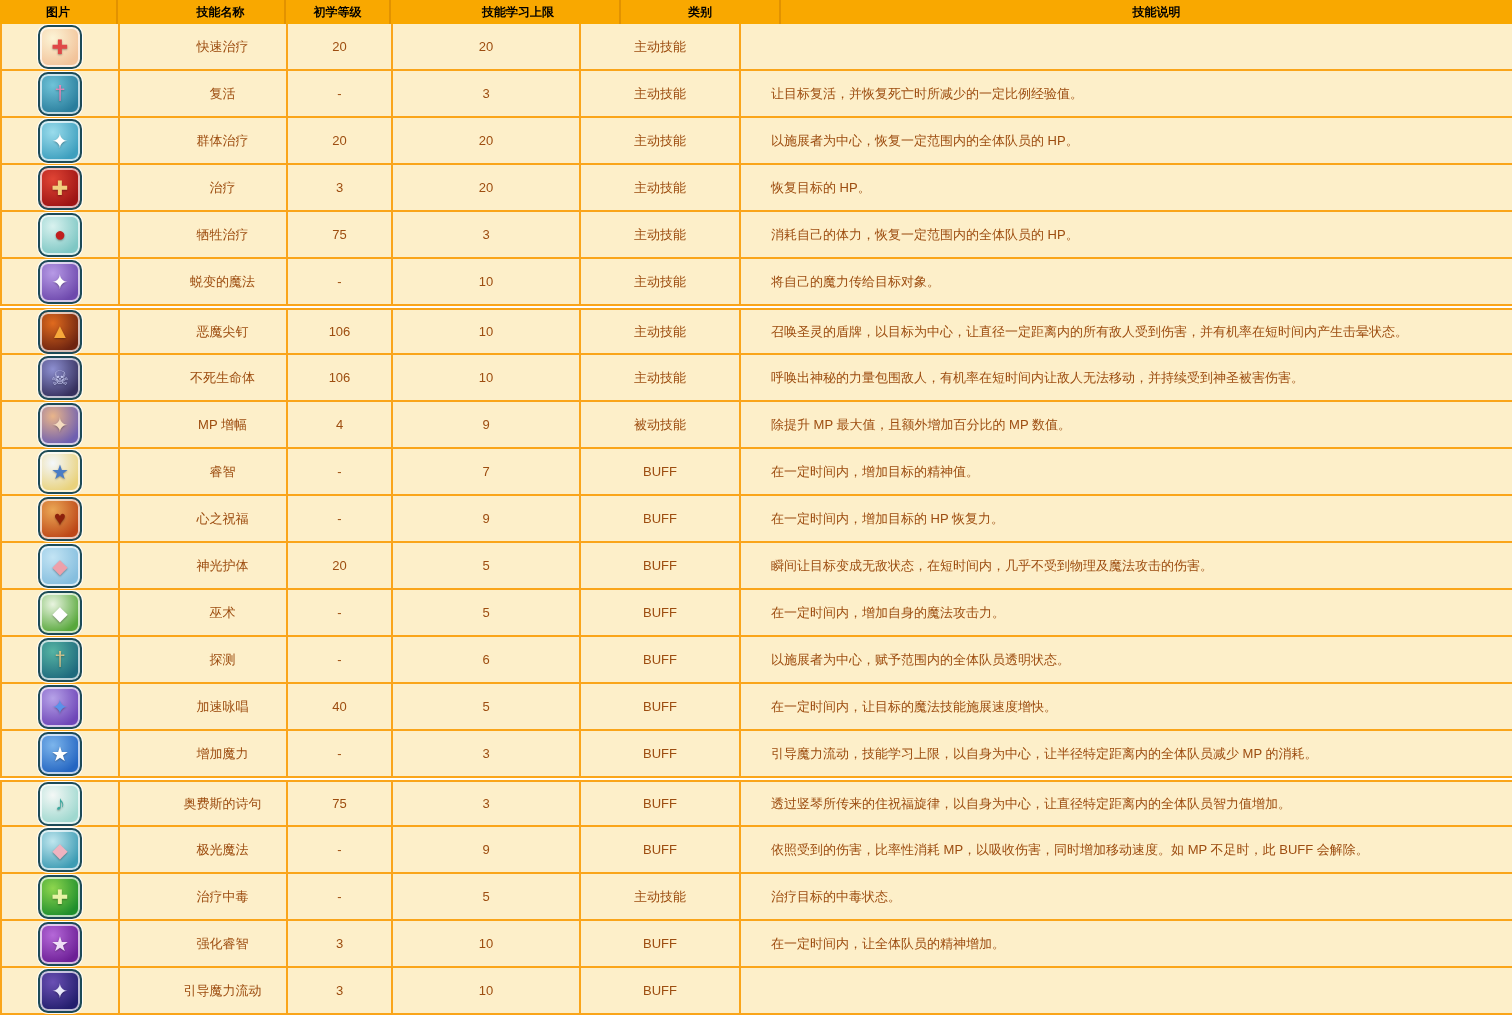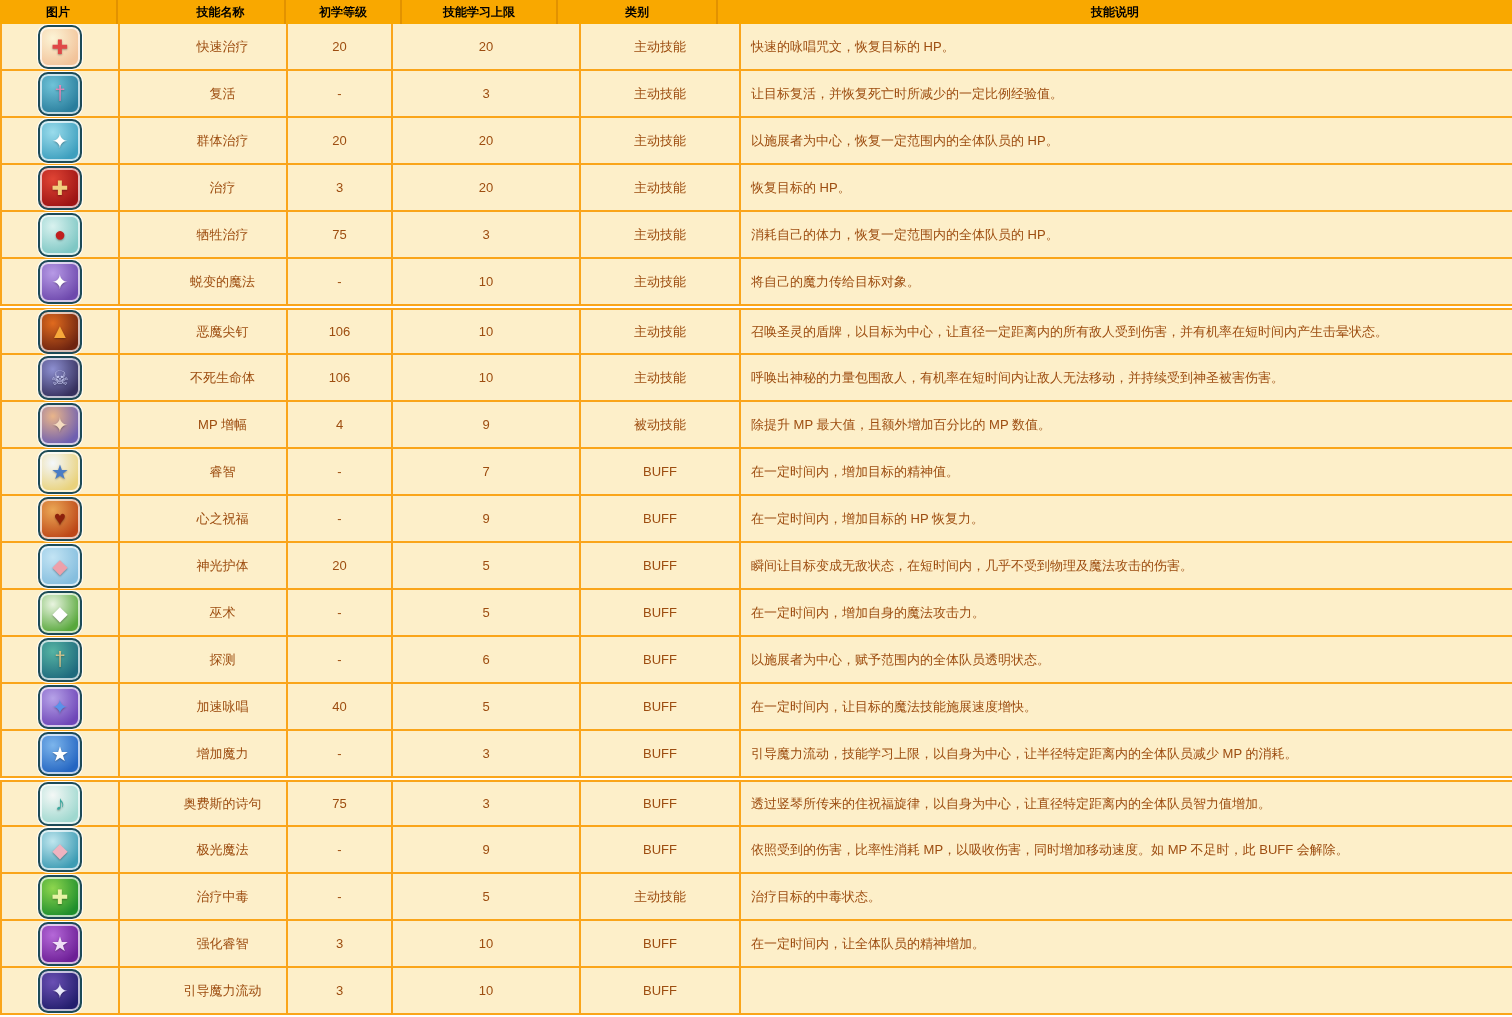--- a/index.html
+++ b/index.html
@@ -29,23 +29,23 @@
   .cell{
     display:flex;align-items:center;justify-content:center;
     border-right:2px solid var(--border);
     text-align:center;
   }
   .c-icon{width:118px;}
   .c-name{width:129px;margin-left:39px;}
   .c-level{width:105px;}
   .c-cap{width:188px;}
   .c-cat{width:160px;}
-  .c-desc{flex:1;border-right:none;justify-content:flex-start;text-align:right;padding:12px 10px;}
-  .hdr .c-icon{width:118px;} .hdr .c-name{width:129px;} .hdr .c-level{width:116px;}
-  .hdr .c-cap{width:156px;} .hdr .c-cat{width:160px;} .hdr .c-desc{flex:1;}
+  .c-desc{flex:1;border-right:none;justify-content:flex-start;text-align:right;padding:12px 10px;margin-left:20px;}
+  .hdr .c-icon{width:118px;} .hdr .c-name{width:129px;} .hdr .c-level{width:105px;}
+  .hdr .c-cap{width:204px;margin-left:26px;} .hdr .c-cat{width:160px;} .hdr .c-desc{flex:1;}
   .icon{
     width:44px;height:44px;border-radius:10px;
     border:2px solid #1c4a57;
     box-shadow:inset 0 0 0 2px rgba(255,255,255,.7), 0 0 0 1px rgba(255,255,255,.9);
     display:flex;align-items:center;justify-content:center;
     font-size:20px;text-shadow:0 1px 2px rgba(0,0,0,.35);
   }
 </style>
 </head>
 <body>
@@ -61,21 +61,20 @@
   </div>
   <div>
       <div class="row">
     <div class="cell c-icon">
       <span class="icon" style="background: radial-gradient(circle at 32% 28%, rgb(252, 244, 214) 0%, rgb(242, 195, 154) 75%); color: rgb(224, 72, 72);">✚</span>
     </div>
     <div class="cell c-name">快速治疗</div>
     <div class="cell c-level">20</div>
     <div class="cell c-cap">20</div>
     <div class="cell c-cat">主动技能</div>
-    <div class="cell c-desc">快速的咏唱咒文，恢复目标的 HP。</div>
   </div>
       <div class="row">
     <div class="cell c-icon">
       <span class="icon" style="background: radial-gradient(circle at 32% 28%, rgb(111, 195, 216) 0%, rgb(42, 126, 157) 75%); color: rgb(232, 135, 184);">†</span>
     </div>
     <div class="cell c-name">复活</div>
     <div class="cell c-level">-</div>
     <div class="cell c-cap">3</div>
     <div class="cell c-cat">主动技能</div>
     <div class="cell c-desc">让目标复活，并恢复死亡时所减少的一定比例经验值。</div>

